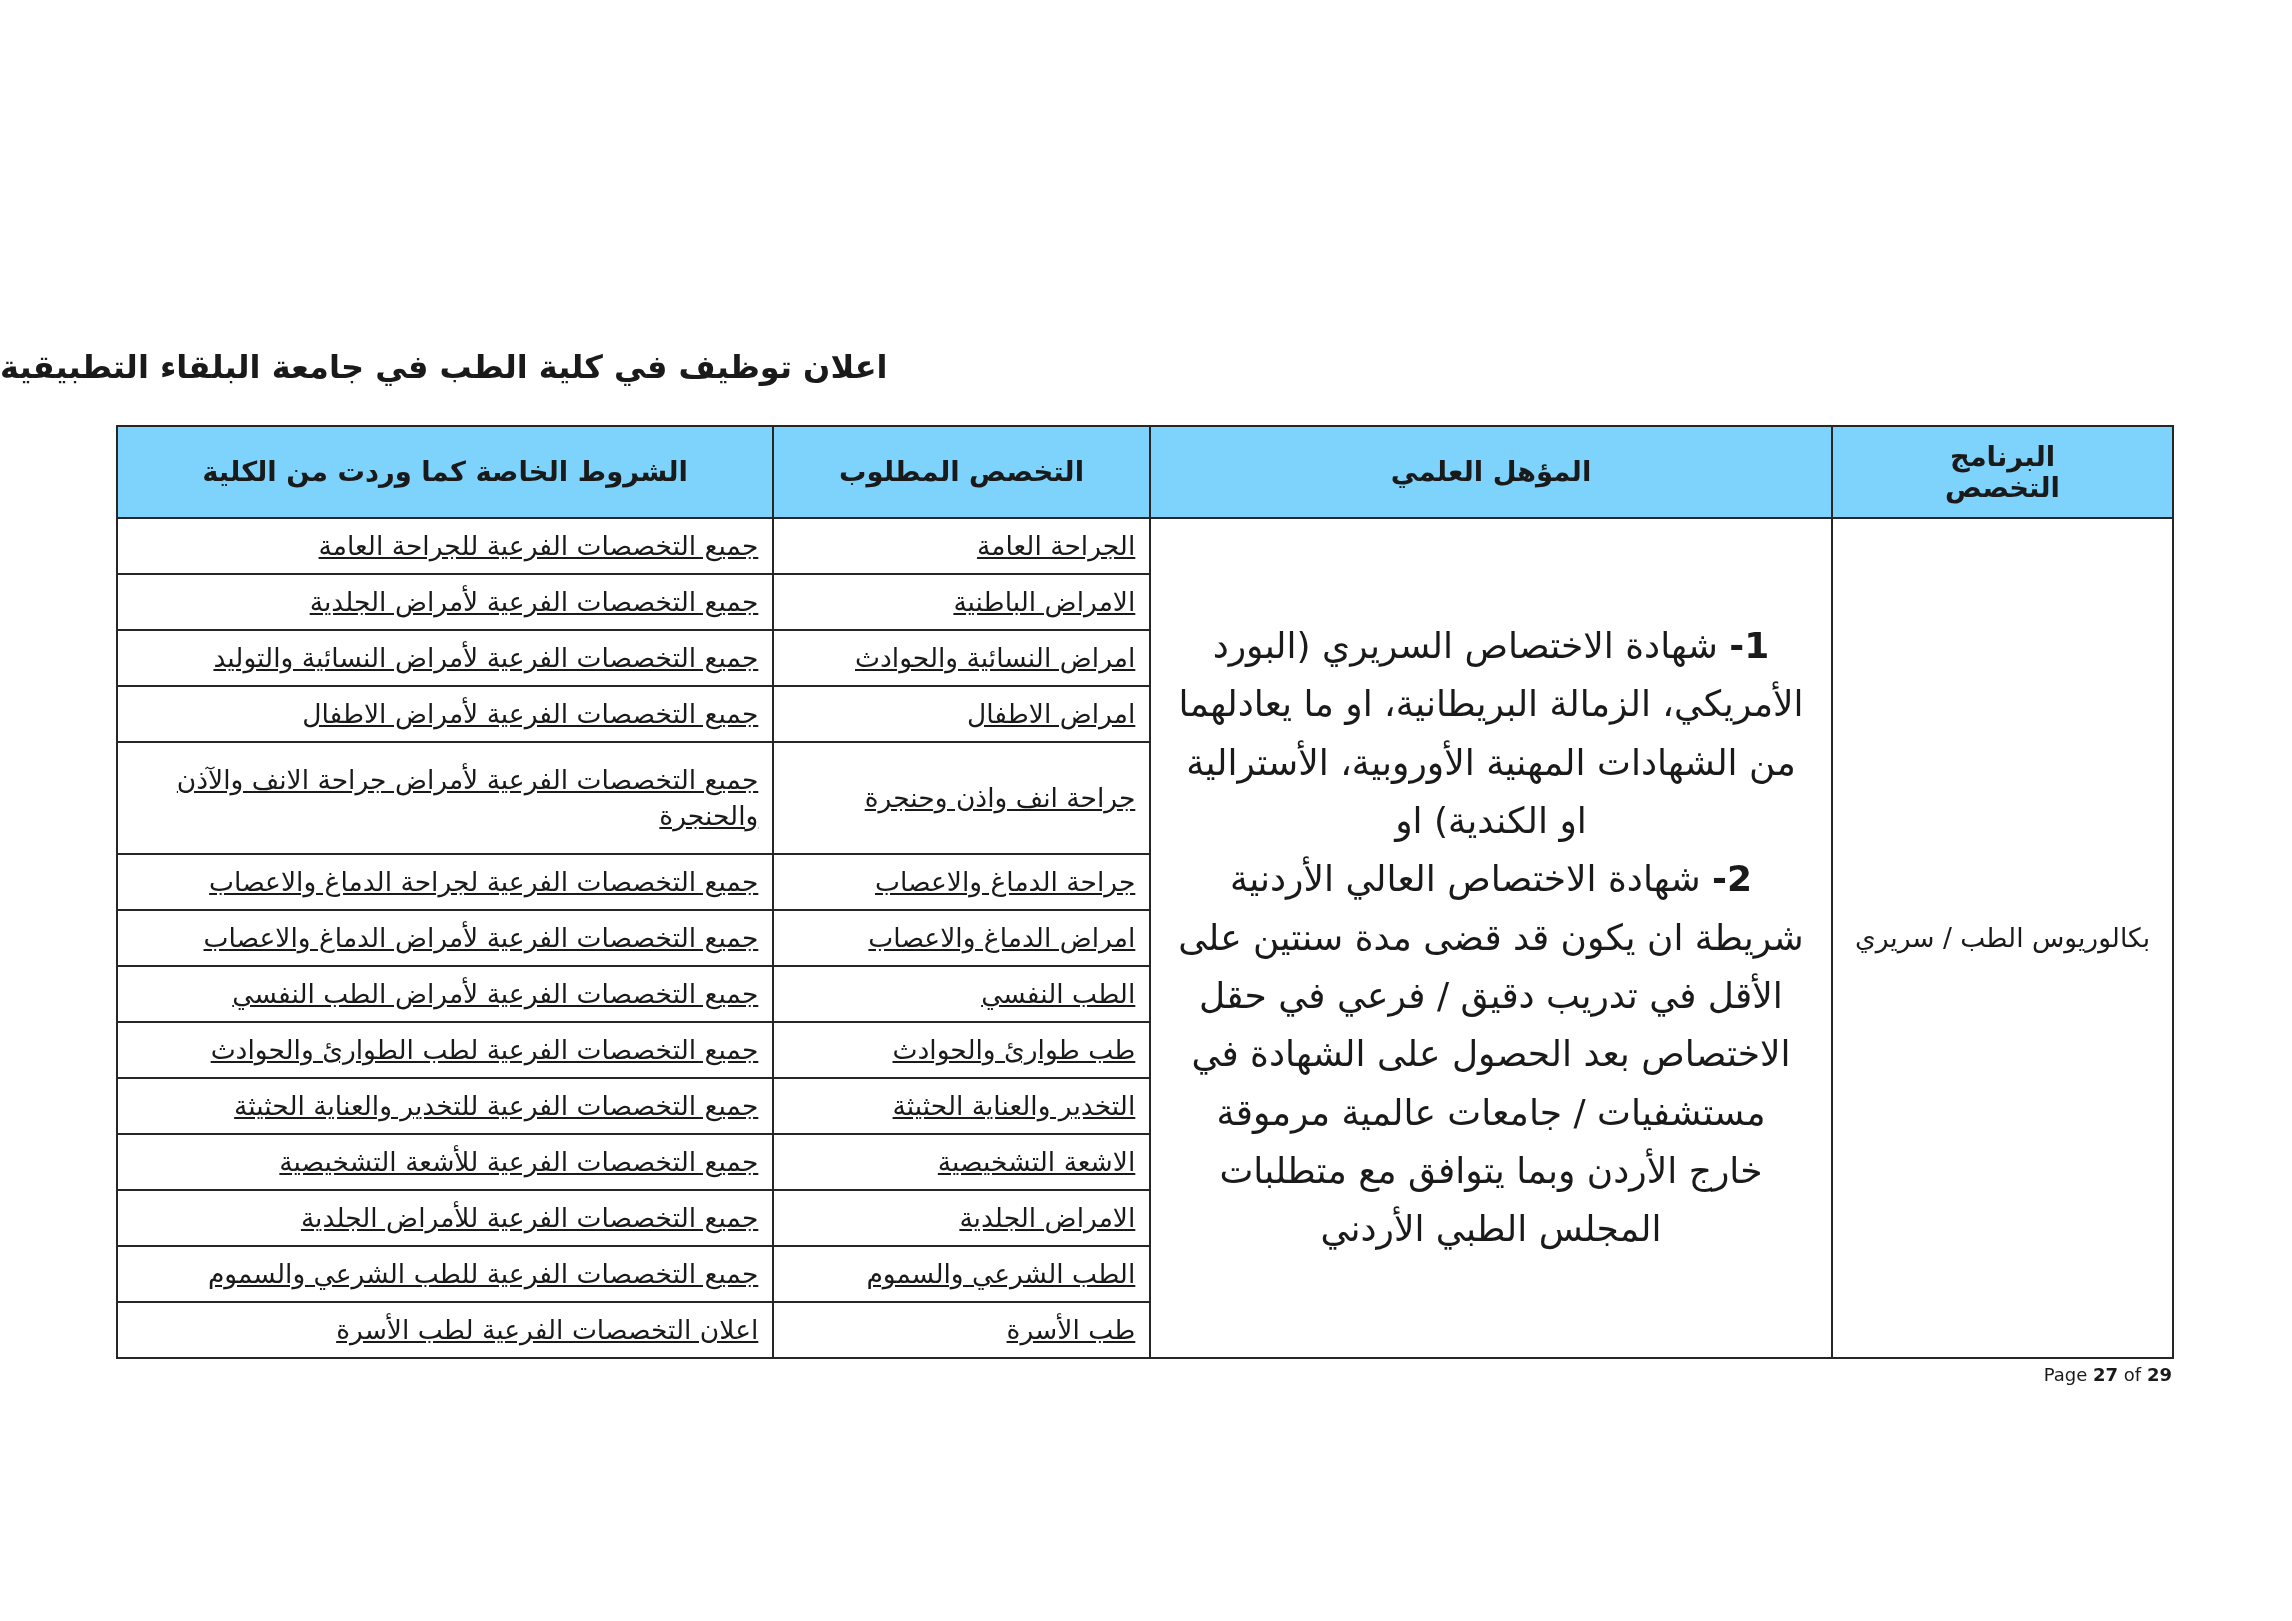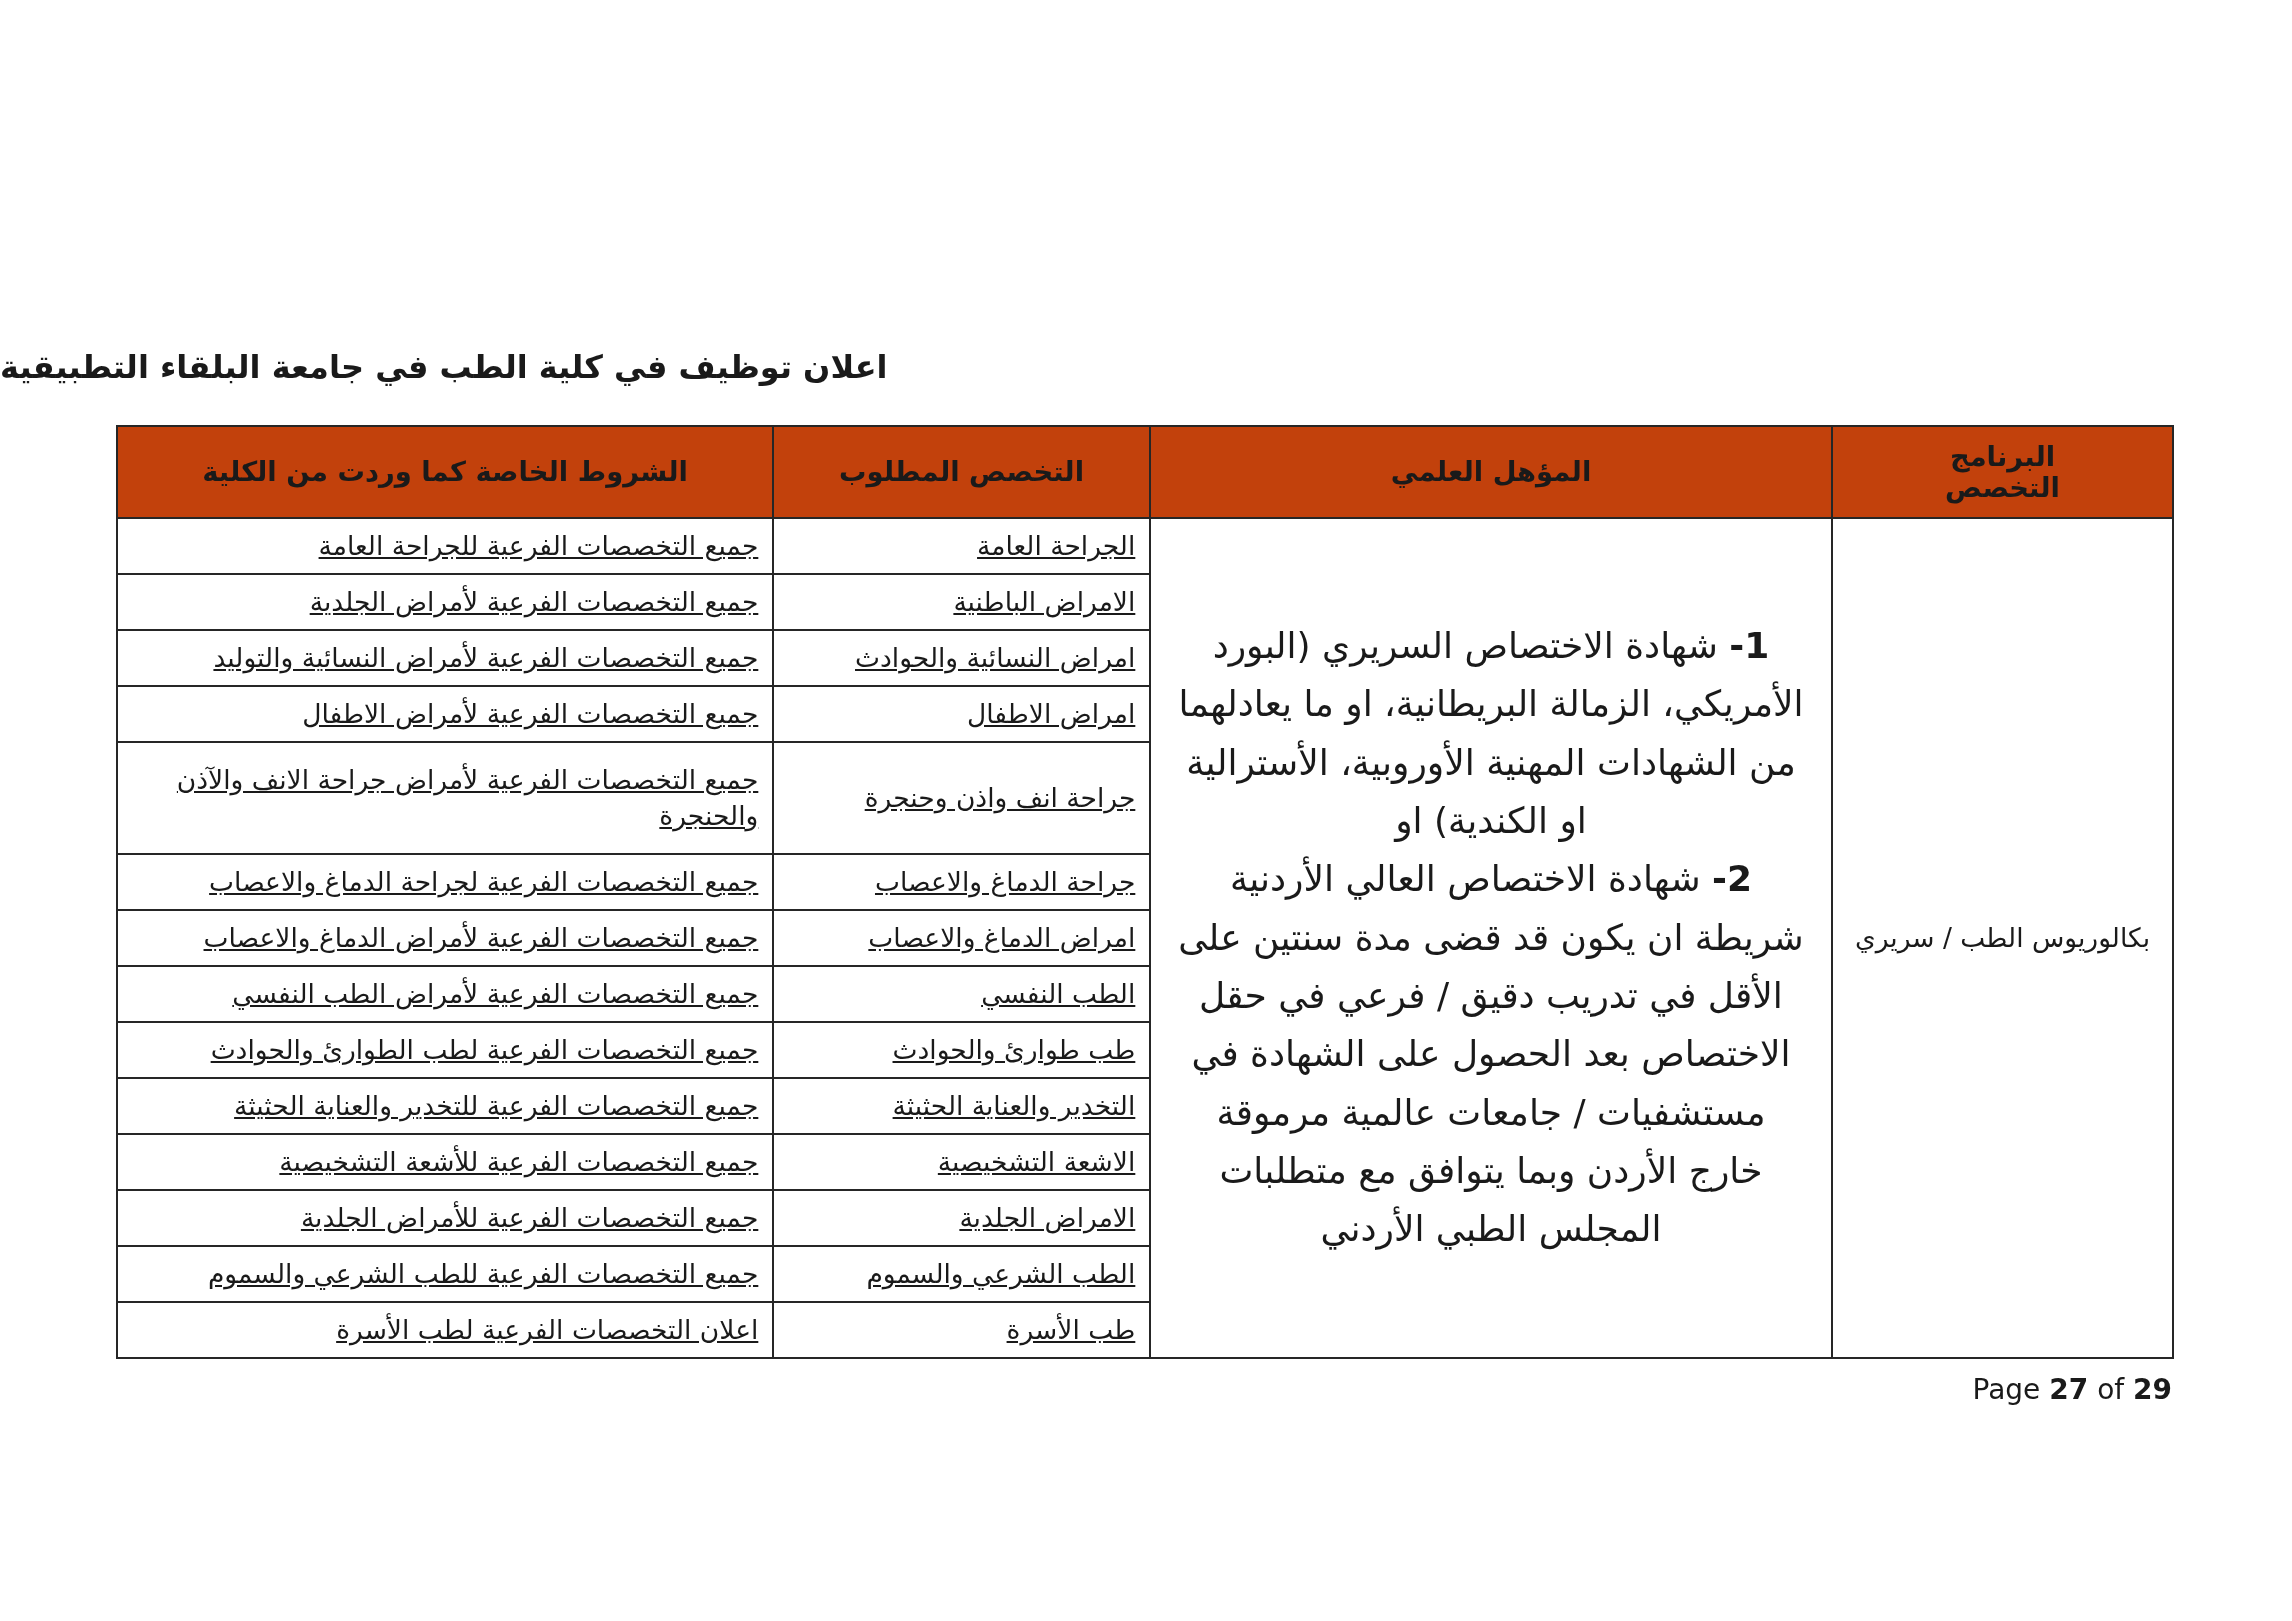--- a/index.html
+++ b/index.html
@@ -36,21 +36,21 @@
     table-layout: fixed;
     width: 2056px;
     margin: 35px 121px 0 116px;
     font-size: 26.5px;
   }
   .jobs-table th, .jobs-table td {
     border: 2px solid #262626;
     vertical-align: middle;
   }
   .jobs-table thead th {
-    background: #c2410c;
+    background: #7dd3fc;
     height: 92px;
     font-weight: bold;
     font-size: 27.4px;
     text-align: center;
     padding: 5.9px 9.8px;
   }
   .body-row { height: 56px; }
   .body-row.tall { height: 112px; }
   .spec-cell, .cond-cell {
     text-align: right;
@@ -68,22 +68,22 @@
   .qual-item b.num { font-weight: bold; }
   .program-cell {
     text-align: center;
     vertical-align: middle;
     font-size: 26.5px;
     padding: 5.9px 9.8px;
   }
   .footer {
     direction: ltr;
     text-align: right;
-    margin: 14px 121px 0 0;
-    font-size: 28px;
+    margin: 5px 121px 0 0;
+    font-size: 18px;
   }
   .footer b { font-weight: bold; }
 </style>
 </head>
 <body>
 
 <div class="page">
 
   <h1 class="title">اعلان توظيف  في كلية الطب في جامعة البلقاء التطبيقية</h1>
 

